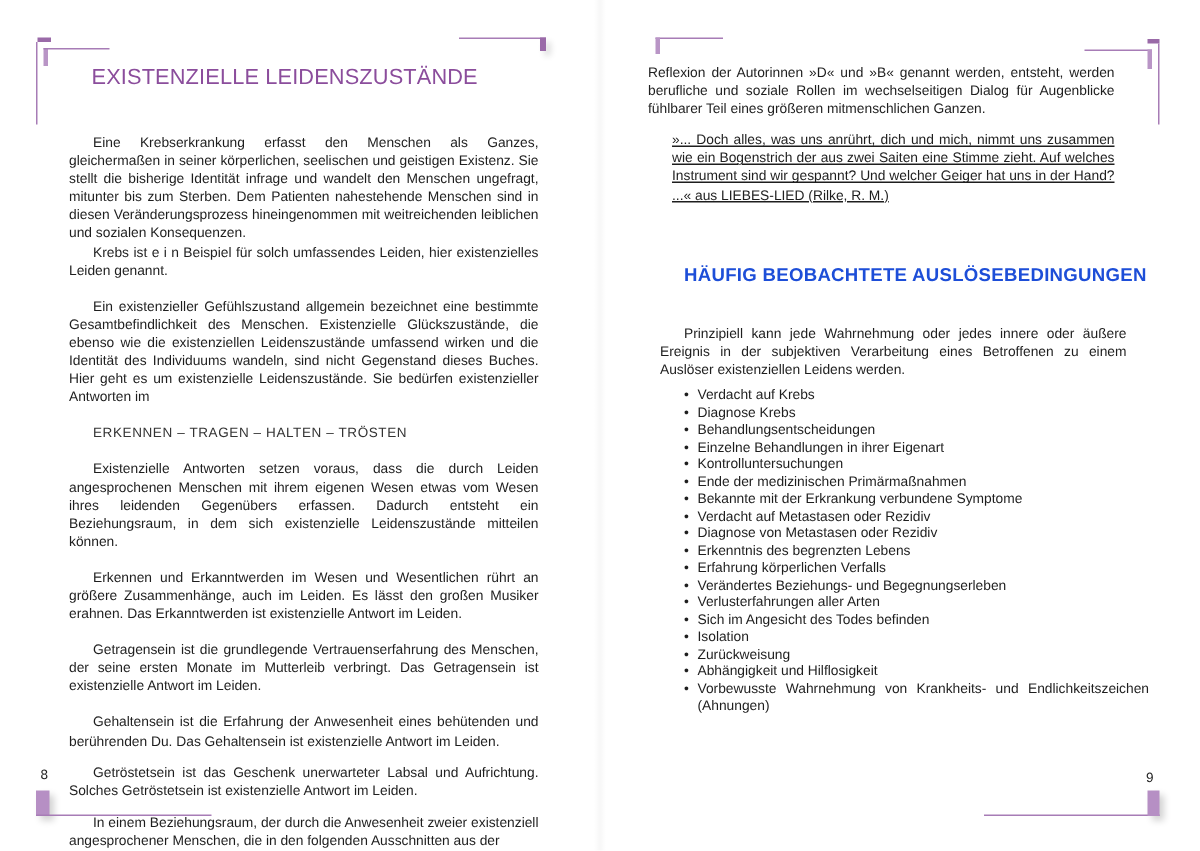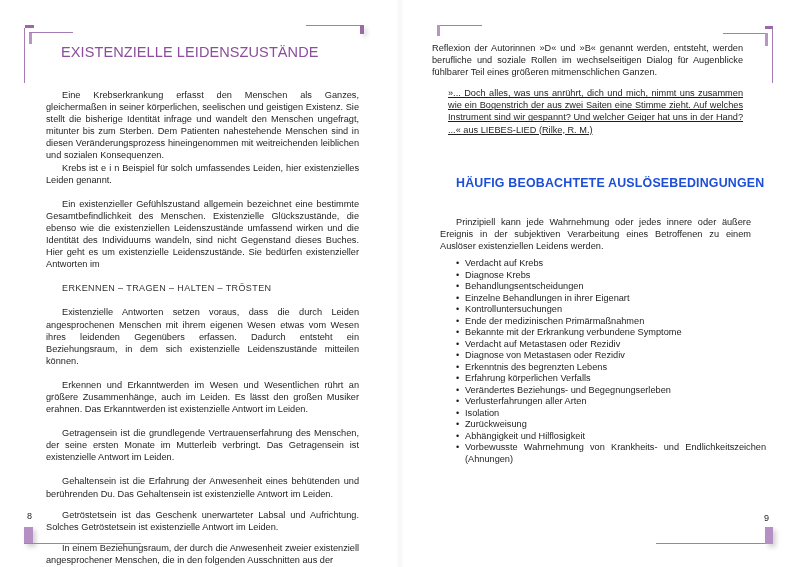--- a/index.html
+++ b/index.html
@@ -105,20 +105,21 @@
         <li>Einzelne Behandlungen in ihrer Eigenart</li>
         <li>Kontrolluntersuchungen</li>
         <li>Ende der medizinischen Primärmaßnahmen</li>
         <li>Bekannte mit der Erkrankung verbundene Symptome</li>
         <li>Verdacht auf Metastasen oder Rezidiv</li>
         <li>Diagnose von Metastasen oder Rezidiv</li>
         <li>Erkenntnis des begrenzten Lebens</li>
         <li>Erfahrung körperlichen Verfalls</li>
         <li>Verändertes Beziehungs- und Begegnungserleben</li>
         <li>Verlusterfahrungen aller Arten</li>
+        <li>Sich im Angesicht des Todes befinden</li>
         <li>Isolation</li>
         <li>Zurückweisung</li>
         <li>Abhängigkeit und Hilflosigkeit</li>
         <li>Vorbewusste Wahrnehmung von Krankheits- und Endlichkeitszeichen (Ahnungen)</li>
       </ul>
   </div>
 
   <div class="pagenum" style="left:364px;top:513px;">9</div>
 
   <div class="deco" style="left:256px;top:543px;width:117px;height:1px;"></div>

